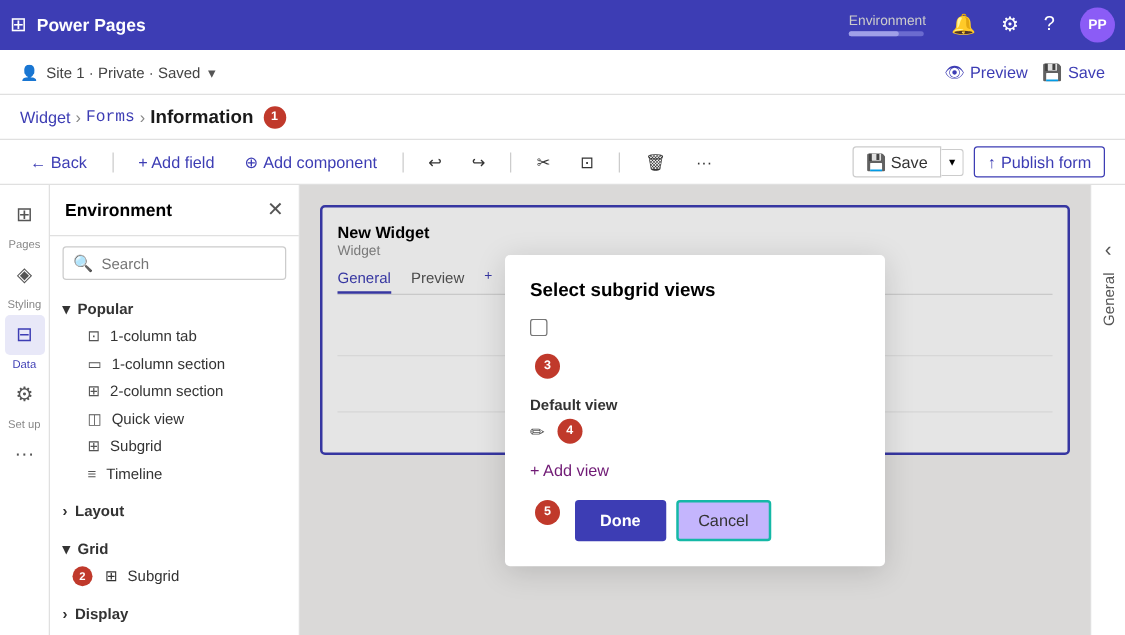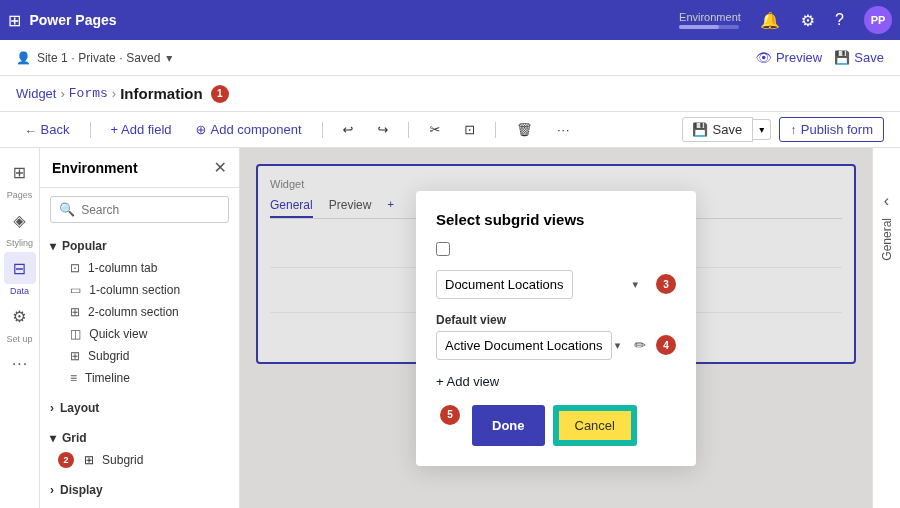--- a/index.html
+++ b/index.html
@@ -129,38 +129,38 @@
     .right-sidebar-arrow { font-size: 16px; color: #555; cursor: pointer; margin-top: 4px; }
 
     
     .modal-overlay {
       position: absolute; top: 0; left: 0; right: 0; bottom: 0;
       background: rgba(0,0,0,0.1); display: flex; align-items: center; justify-content: center;
       z-index: 100;
     }
     .modal {
       background: white; border-radius: 4px; box-shadow: 0 4px 24px rgba(0,0,0,0.15);
-      padding: 20px; width: 280px;
+      padding: 20px; width: 304px;
     }
     .modal-title { font-size: 15px; font-weight: 600; margin-bottom: 14px; }
     .checkbox-row { display: flex; align-items: center; gap: 8px; margin-bottom: 14px; font-size: 13px; }
     .checkbox-row input { width: 14px; height: 14px; }
     .field-label { font-size: 12px; font-weight: 600; margin-bottom: 4px; color: #333; }
     .select-row { display: flex; align-items: center; gap: 6px; margin-bottom: 14px; }
     .select-dropdown {
       flex: 1; padding: 6px 8px; border: 1px solid #ccc; border-radius: 3px;
       font-size: 13px; appearance: none; background: white;
     }
     .select-wrapper { position: relative; flex: 1; }
     .select-wrapper::after { content: '▾'; position: absolute; right: 8px; top: 50%; transform: translateY(-50%); font-size: 11px; color: #555; pointer-events: none; }
     .edit-icon { color: #555; cursor: pointer; font-size: 14px; }
-    .add-view-btn { display: flex; align-items: center; gap: 6px; font-size: 13px; color: #0f172a; cursor: pointer; margin-bottom: 16px; }
+    .add-view-btn { display: flex; align-items: center; gap: 6px; font-size: 13px; color: #701a75; cursor: pointer; margin-bottom: 16px; }
     .modal-actions { display: flex; gap: 8px; }
     .btn-done { background: #3d3db4; color: white; border: none; padding: 7px 20px; border-radius: 3px; cursor: pointer; font-size: 13px; font-weight: 600; }
-    .btn-cancel { background: #fde047; color: #333; border: 6px solid #14b8a6; padding: 7px 16px; border-radius: 3px; cursor: pointer; font-size: 13px; }
+    .btn-cancel { background: #c4b5fd; color: #333; border: 2px solid #14b8a6; padding: 7px 16px; border-radius: 3px; cursor: pointer; font-size: 13px; }
     .separator { width: 1px; height: 16px; background: #ccc; margin: 0 4px; }
   </style>
 </head>
 <body>
 
 <div class="top-bar">
   <div class="top-bar-left">
     <span style="font-size:16px;">⊞</span>
     <span class="top-bar-title">Power Pages</span>
   </div>
@@ -333,20 +333,21 @@
     </div>
 
     <div class="component-category">
       
     </div>
 
   </div>
 
   <div class="canvas-area" style="position:relative;">
     <div class="form-card" style="border: 2px solid #3d3db4;">
+      <div class="form-card-title">New Widget</div>
       <div class="form-card-sub">Widget</div>
       <div class="form-tabs">
         <div class="form-tab active">General</div>
         <div class="form-tab">Preview</div>
         <span style="font-size:11px; color:#3d3db4; cursor:pointer; padding-bottom:4px;">+</span>
       </div>
       <div class="form-field-row">
         <div class="form-field-label">
           <span class="form-field-required">*</span>
           <span>Name</span>
@@ -366,35 +367,25 @@
 
     <div class="modal-overlay">
       <div class="modal">
         <div class="modal-title">Select subgrid views</div>
 
         <div class="checkbox-row">
           <input type="checkbox" style="">
         </div>
 
         <div class="select-row">
-          <div class="select-wrapper">
-            <select class="select-dropdown">
-              <option>Document Locations</option>
-            </select>
-          </div>
           <span class="badge-circle" style="width:20px; height:20px; font-size:10px;">3</span>
         </div>
 
         <div class="field-label">Default view</div>
         <div class="select-row">
-          <div class="select-wrapper">
-            <select class="select-dropdown">
-              <option>Active Document Locations</option>
-            </select>
-          </div>
           <span class="edit-icon">✏</span>
           <span class="badge-circle" style="width:20px; height:20px; font-size:10px;">4</span>
         </div>
 
         <div class="add-view-btn">
           <span>+ Add view</span>
         </div>
 
         <div class="modal-actions">
           <span class="badge-circle" style="width:20px; height:20px; font-size:10px; margin-right:4px;">5</span>

